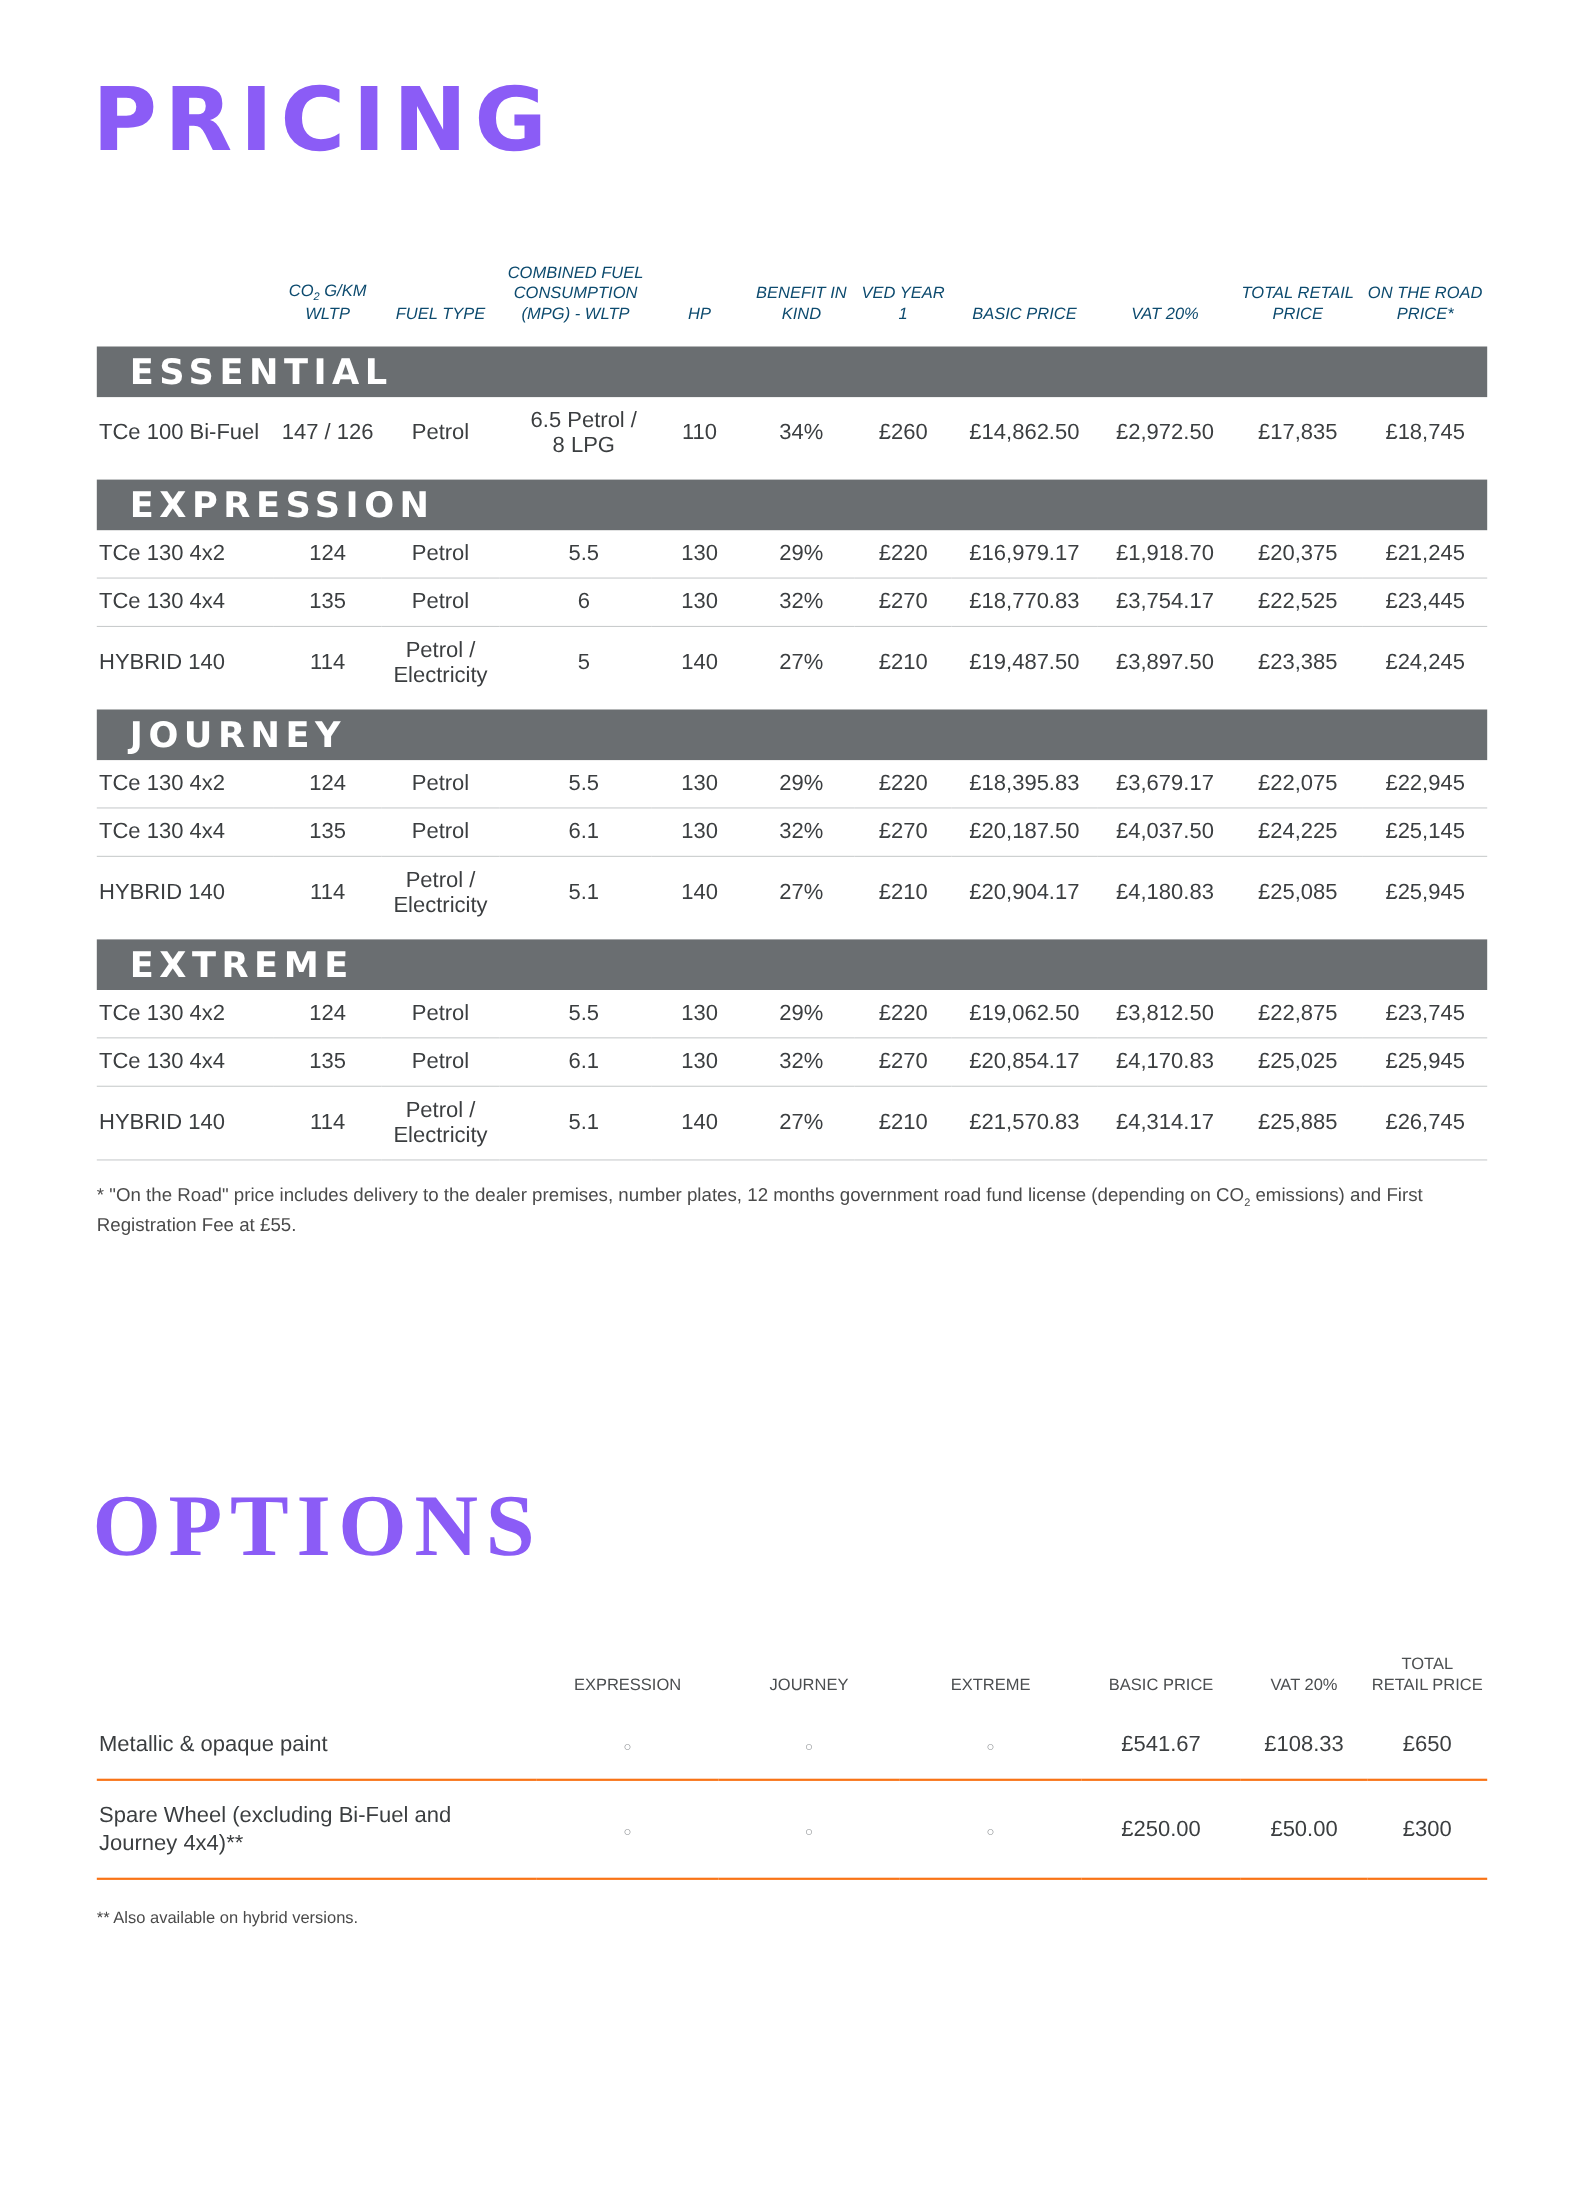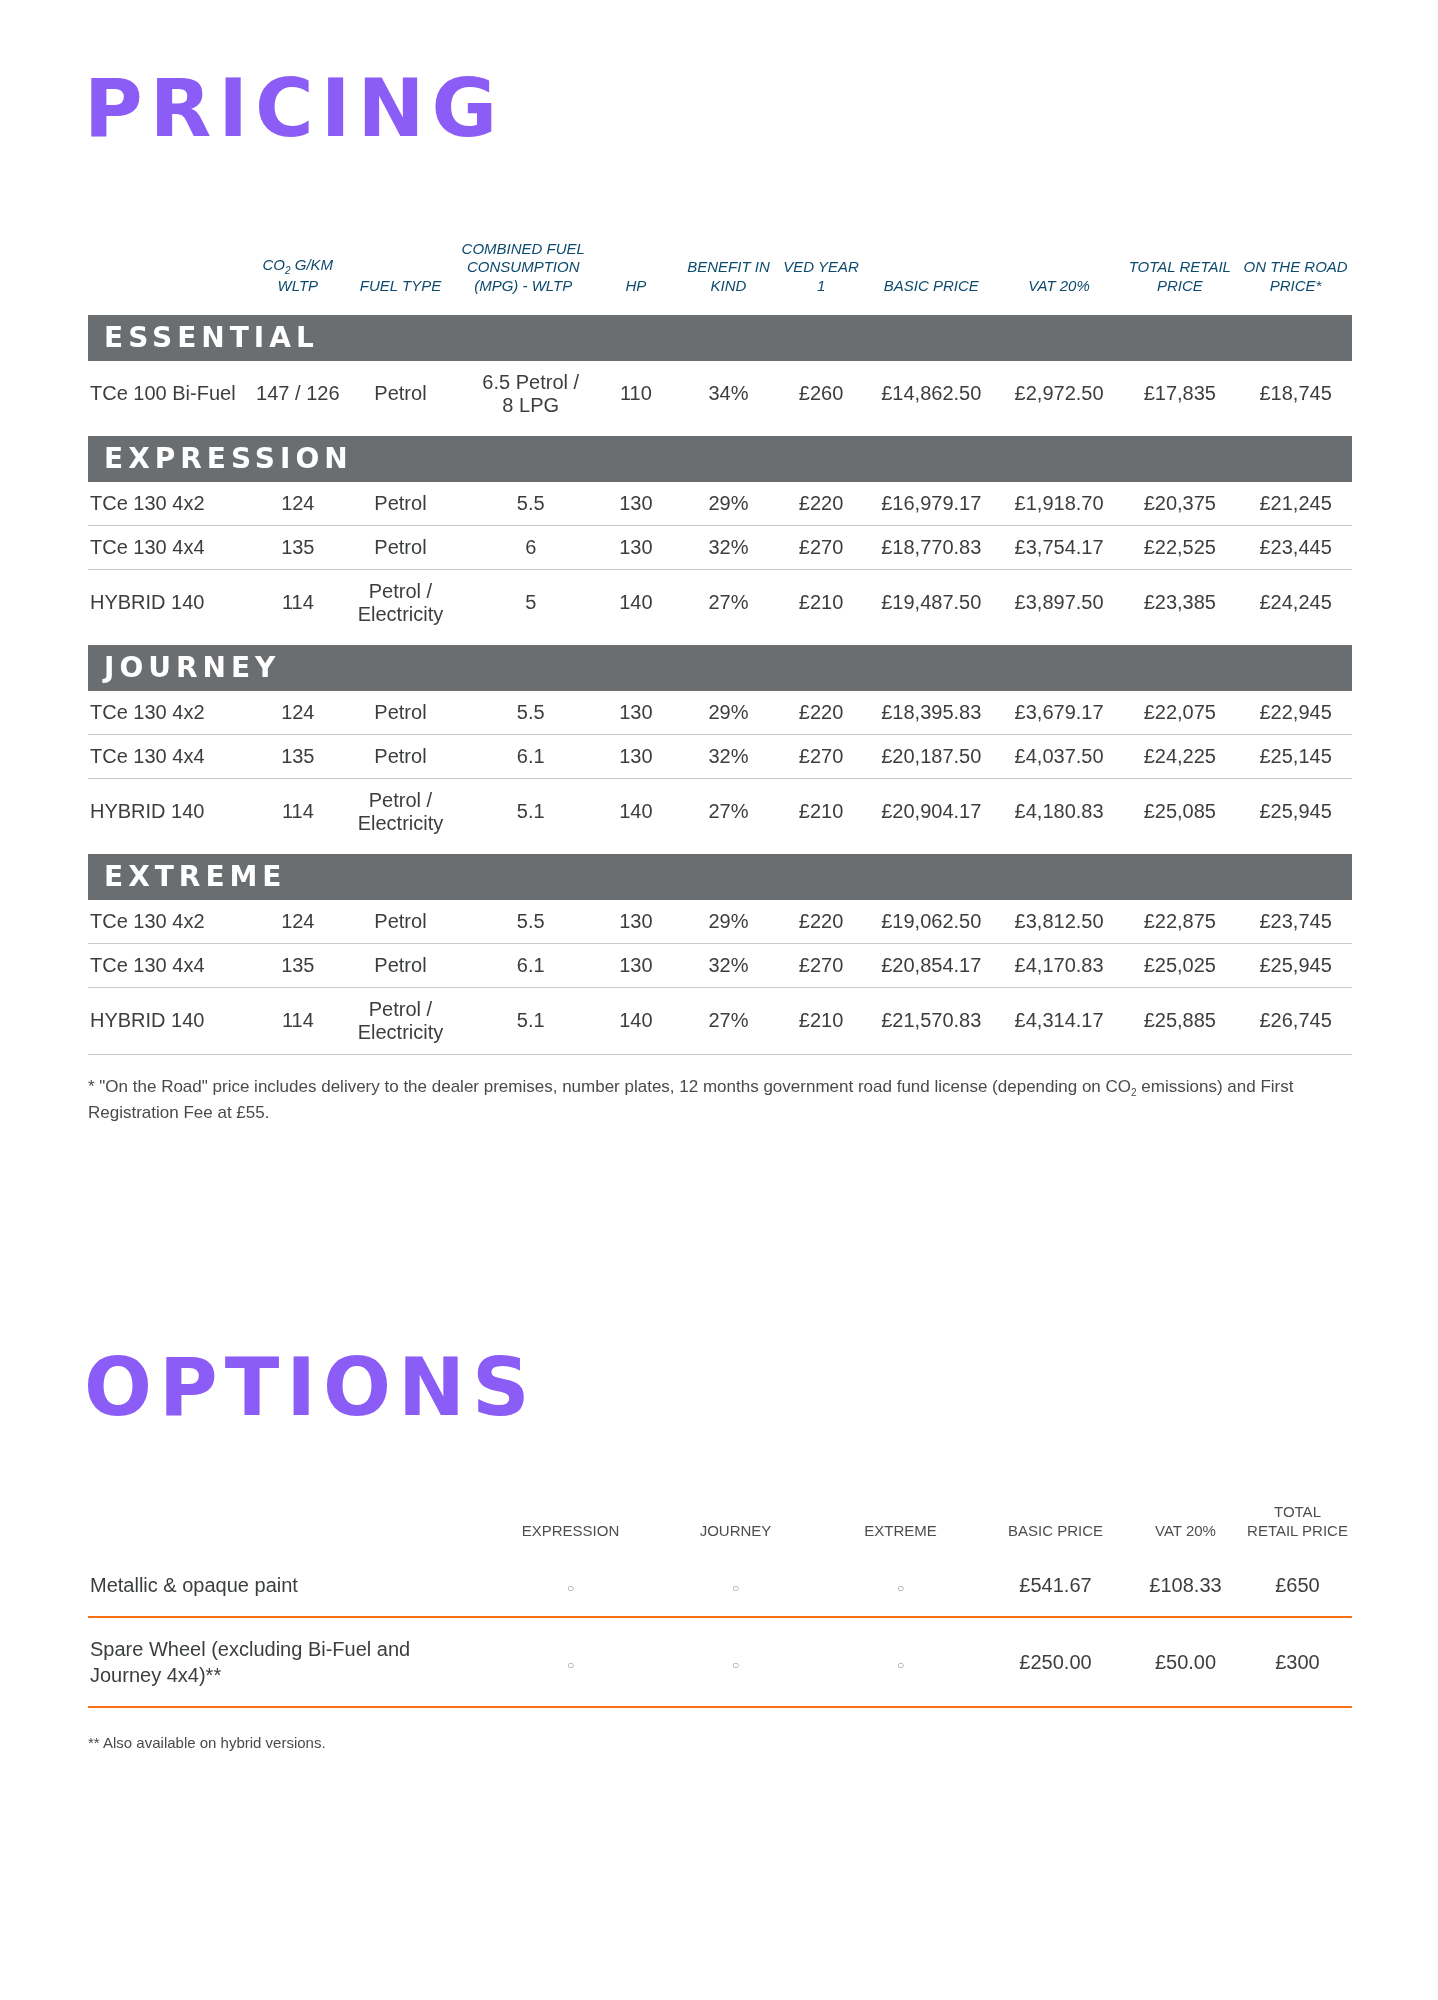--- a/index.html
+++ b/index.html
@@ -45,23 +45,23 @@
   sub { font-size: 10px; }
 
   .band-cell { padding-top: 9px; }
   .band {
     height: 46px;
     line-height: 46px;
     background: #6a6e71;
     color: #ffffff;
     font-family: "DejaVu Sans", sans-serif;
     font-weight: 700;
-    font-size: 28px;
+    font-size: 32px;
     letter-spacing: 5px;
-    padding-left: 16px;
+    padding-left: 30px;
   }
 
   .data-row td {
     font-size: 20px;
     color: #3b3e40;
     text-align: center;
     vertical-align: middle;
     padding: 10px 4px;
     line-height: 1.15;
   }
@@ -76,21 +76,21 @@
   
   .footnote {
     margin-top: 20px;
     font-size: 17px;
     line-height: 1.45;
     color: #4a4a4a;
   }
   .footnote.small { font-size: 15px; margin-top: 24px; }
 
   
-  .options-title { margin-top: 218px; }
+  .options-title { margin-top: 218px; font-family: Liberation Serif, serif; }
 
   .options-table { margin-top: 70px; }
 
   .options-table thead th {
     font-size: 15px;
     font-weight: 400;
     color: #4b4e50;
     text-align: center;
     vertical-align: bottom;
     line-height: 1.25;

